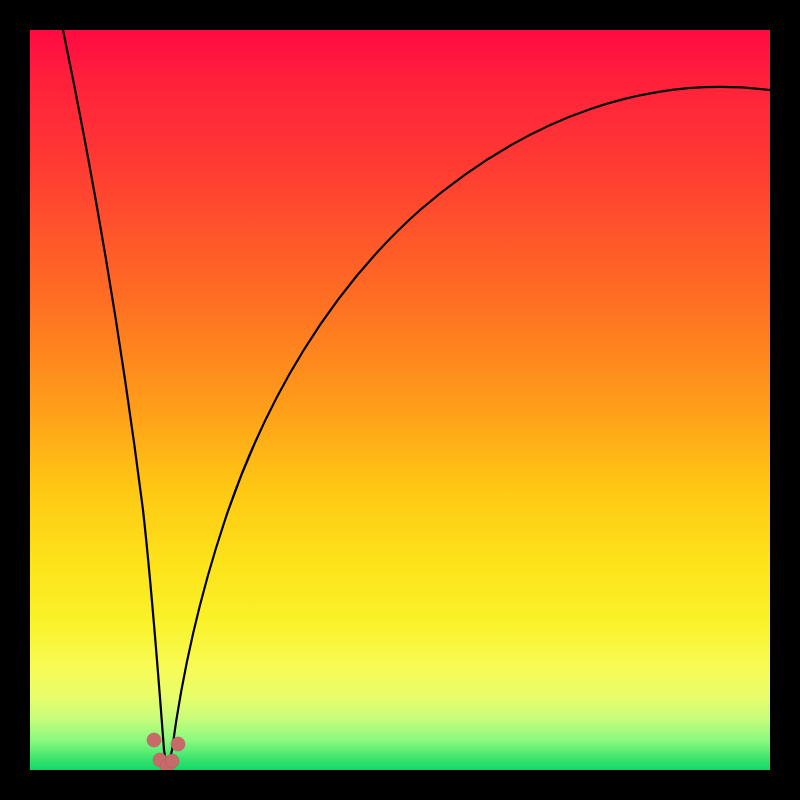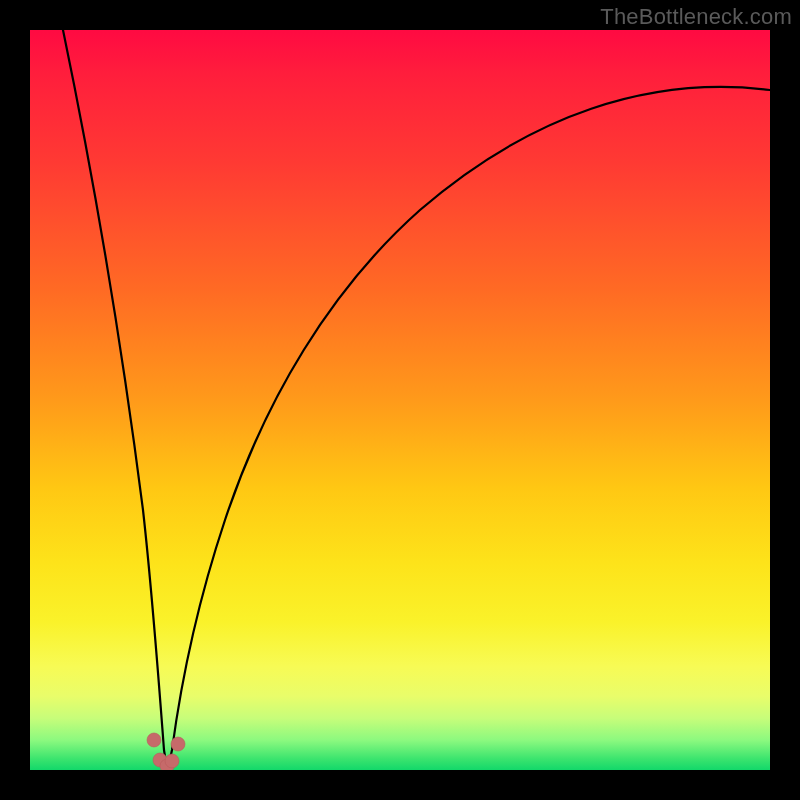--- a/index.html
+++ b/index.html
@@ -96,15 +96,14 @@
       <g>
         <circle class="marker" cx="124" cy="710" r="7"></circle>
         <circle class="marker" cx="130" cy="730" r="7"></circle>
         <circle class="marker" cx="137" cy="736" r="7"></circle>
         <circle class="marker" cx="142" cy="731" r="7"></circle>
         <circle class="marker" cx="148" cy="714" r="7"></circle>
       </g>
     </svg>
   </div>
 
-  <div class="attribution">TheBottleneck.com</div>
 
 </div>
 
 </body></html>

